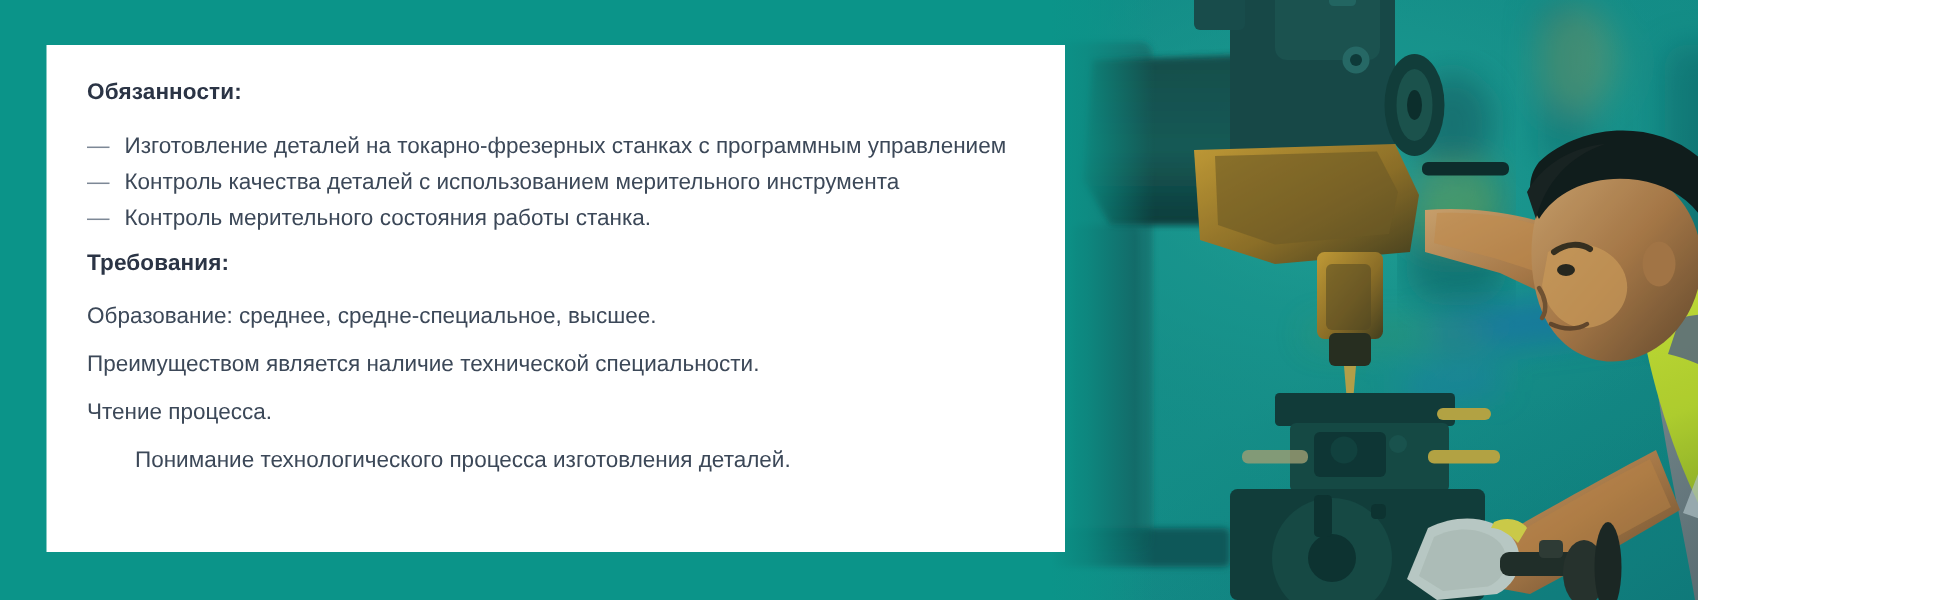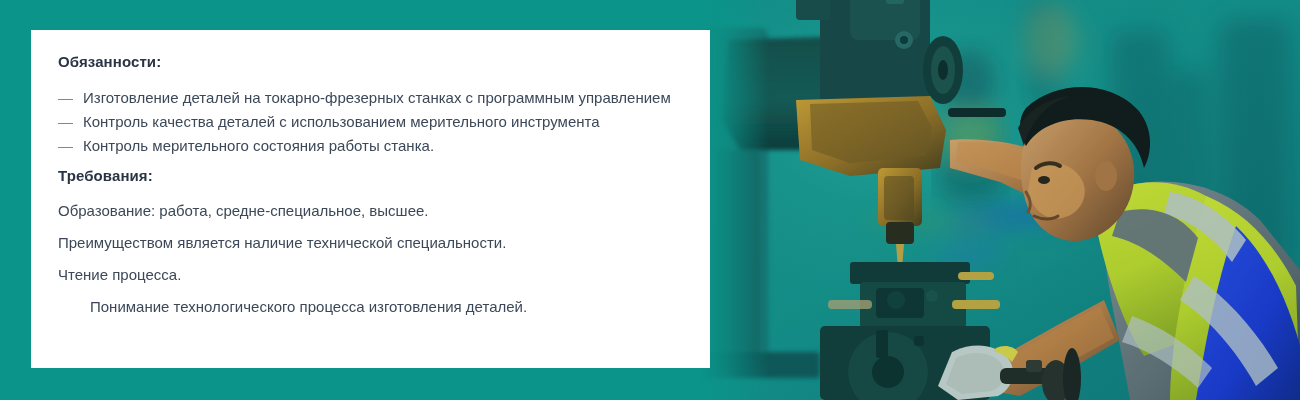--- a/index.html
+++ b/index.html
@@ -7,21 +7,21 @@
     margin: 0;
     padding: 0;
     background: #ffffff;
   }
   body {
     font-family: "Liberation Sans", "DejaVu Sans", sans-serif;
   }
 
   .banner {
     position: relative;
-    width: 1300px;
+    width: 1132px;
     height: 400px;
     overflow: hidden;
     background: #0b9489;
   }
 
   
   .photo {
     position: absolute;
     left: 700px;
     top: 0;
@@ -319,20 +319,20 @@
       </li>
       <li class="duty-item">
         <span class="duty-dash">—</span>
         <span>Контроль мерительного состояния работы станка.</span>
       </li>
     </ul>
 
     <h3 class="section-heading second">Требования:</h3>
 
     <ul class="req-list">
-      <li class="req-item">Образование: работа, средне-специальное, высшее.</li>
+      <li class="req-item">Образование: среднее, средне-специальное, высшее.</li>
       <li class="req-item">Преимуществом является наличие технической специальности.</li>
       <li class="req-item">Чтение процесса.</li>
       <li class="req-item">Понимание технологического процесса изготовления деталей.</li>
     </ul>
 
   </div>
 </div>
 
 </body></html>

